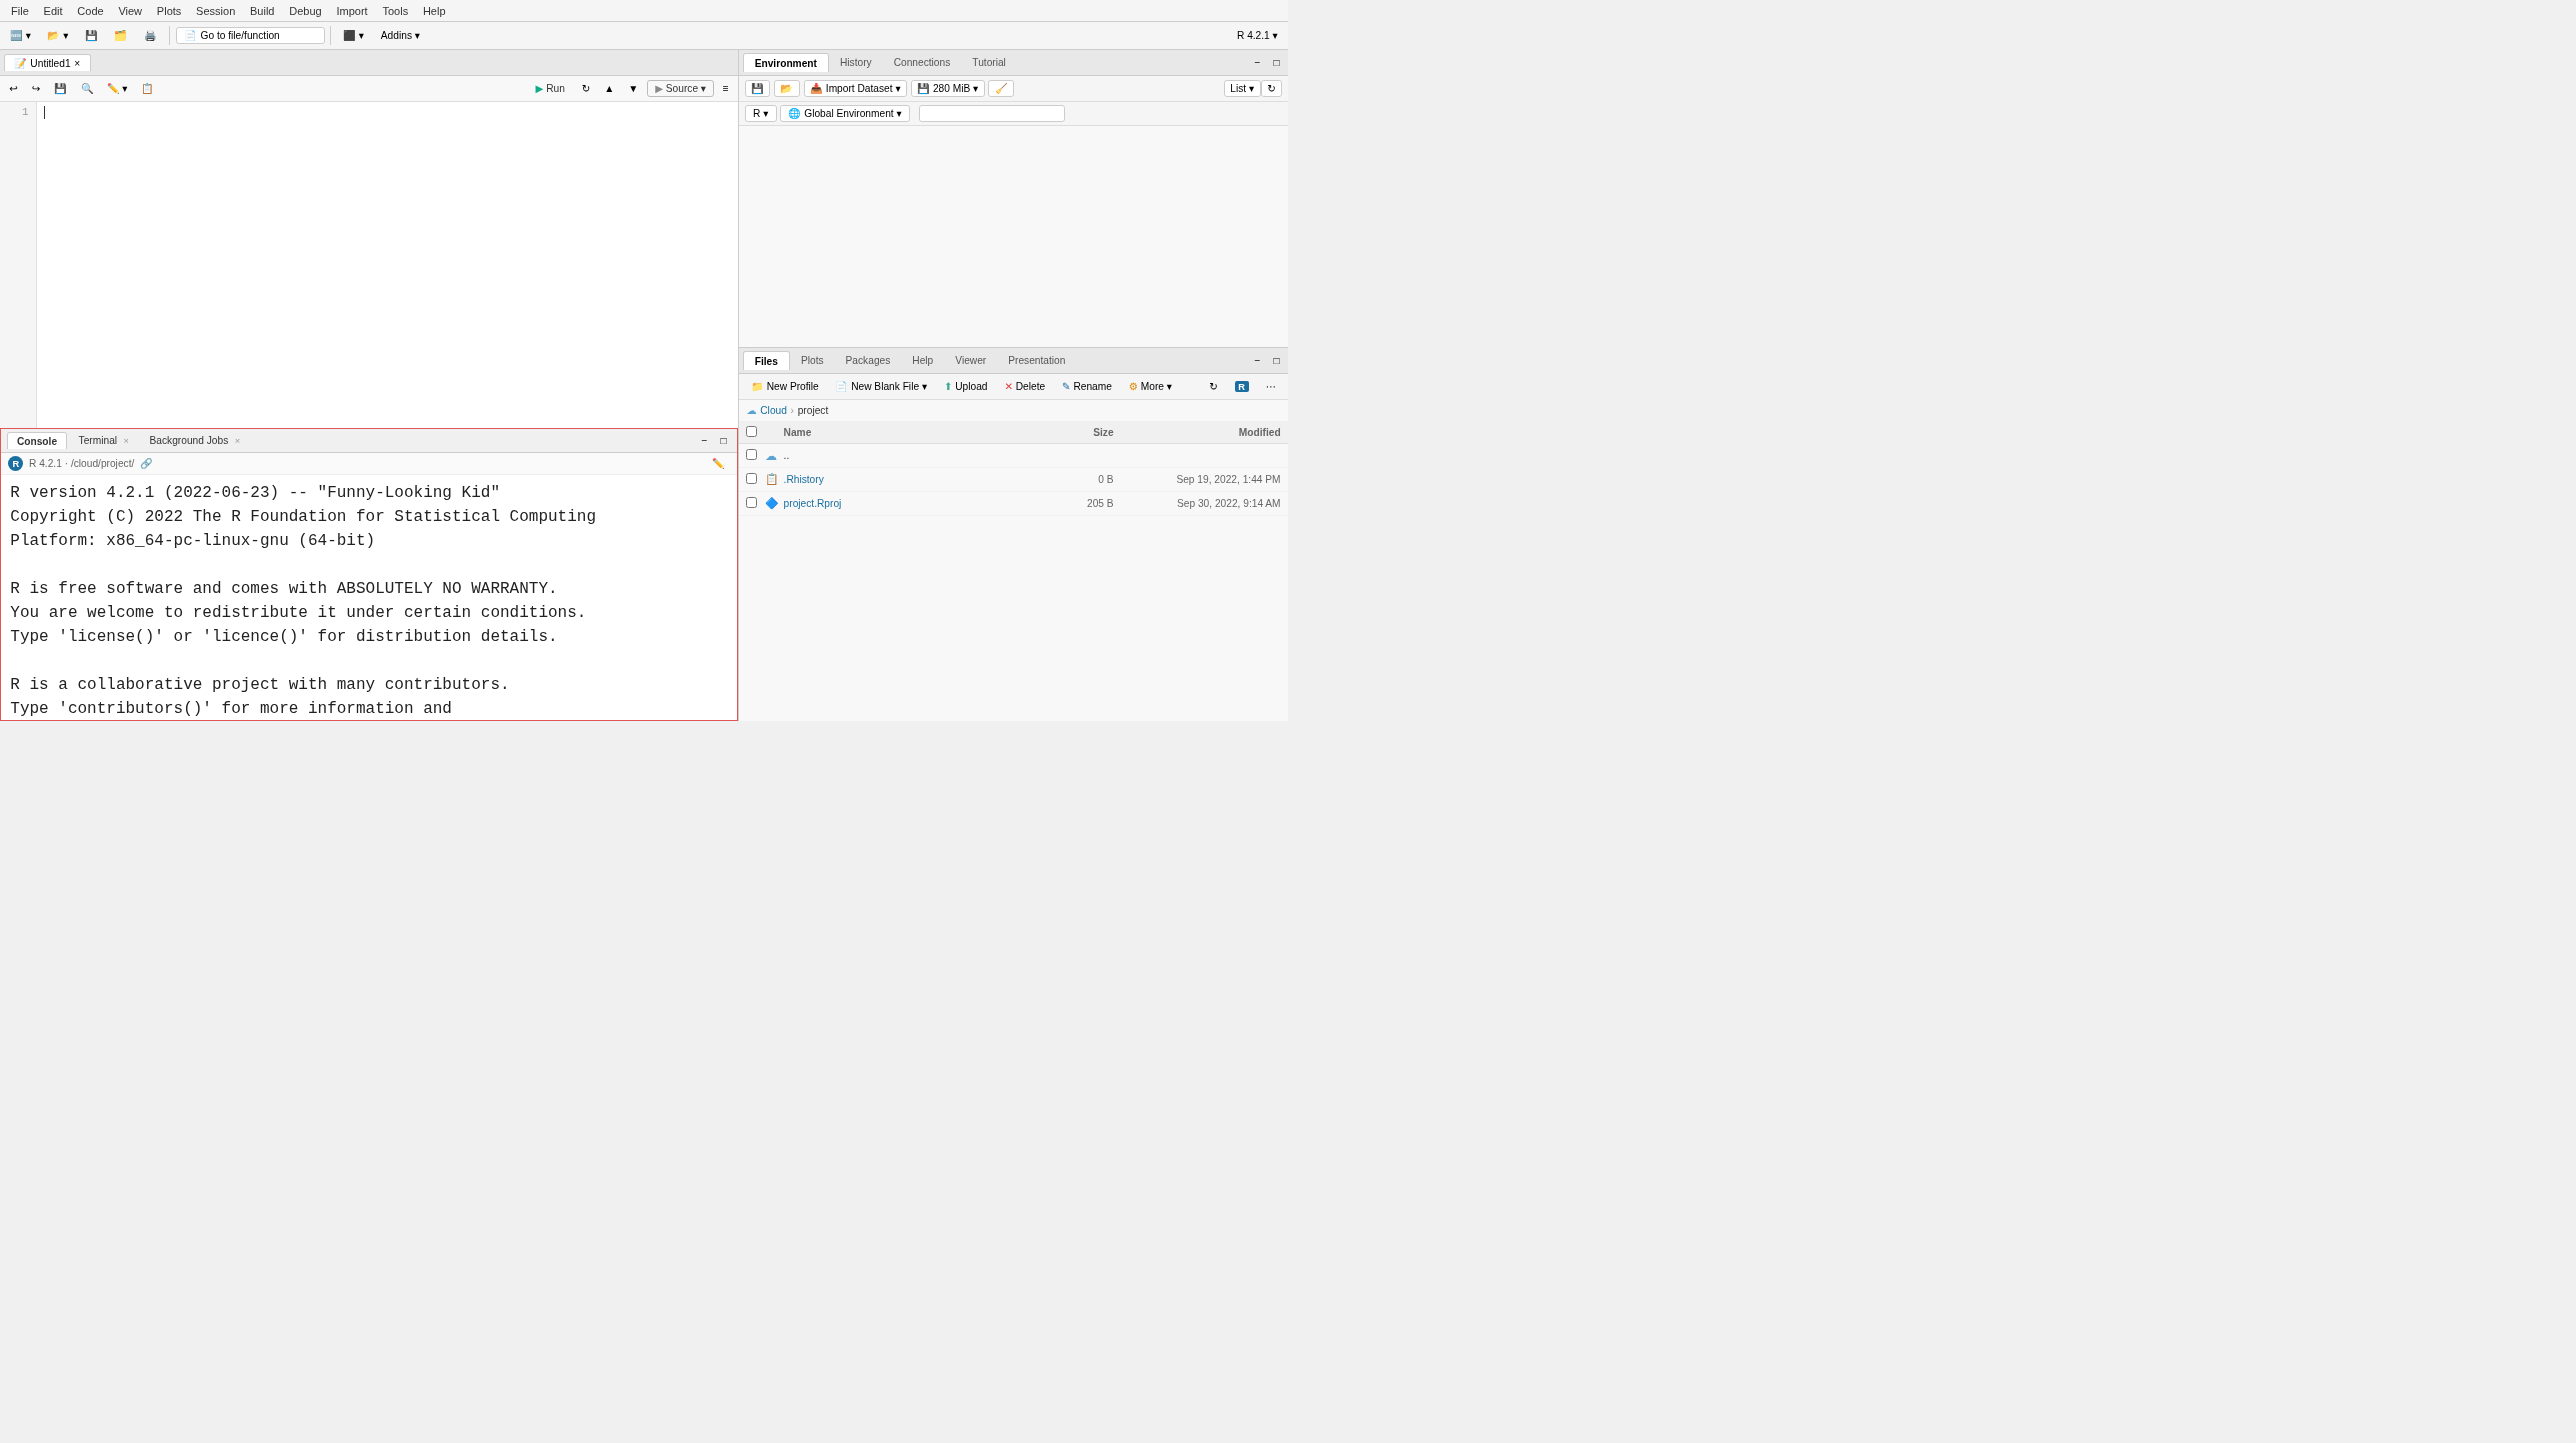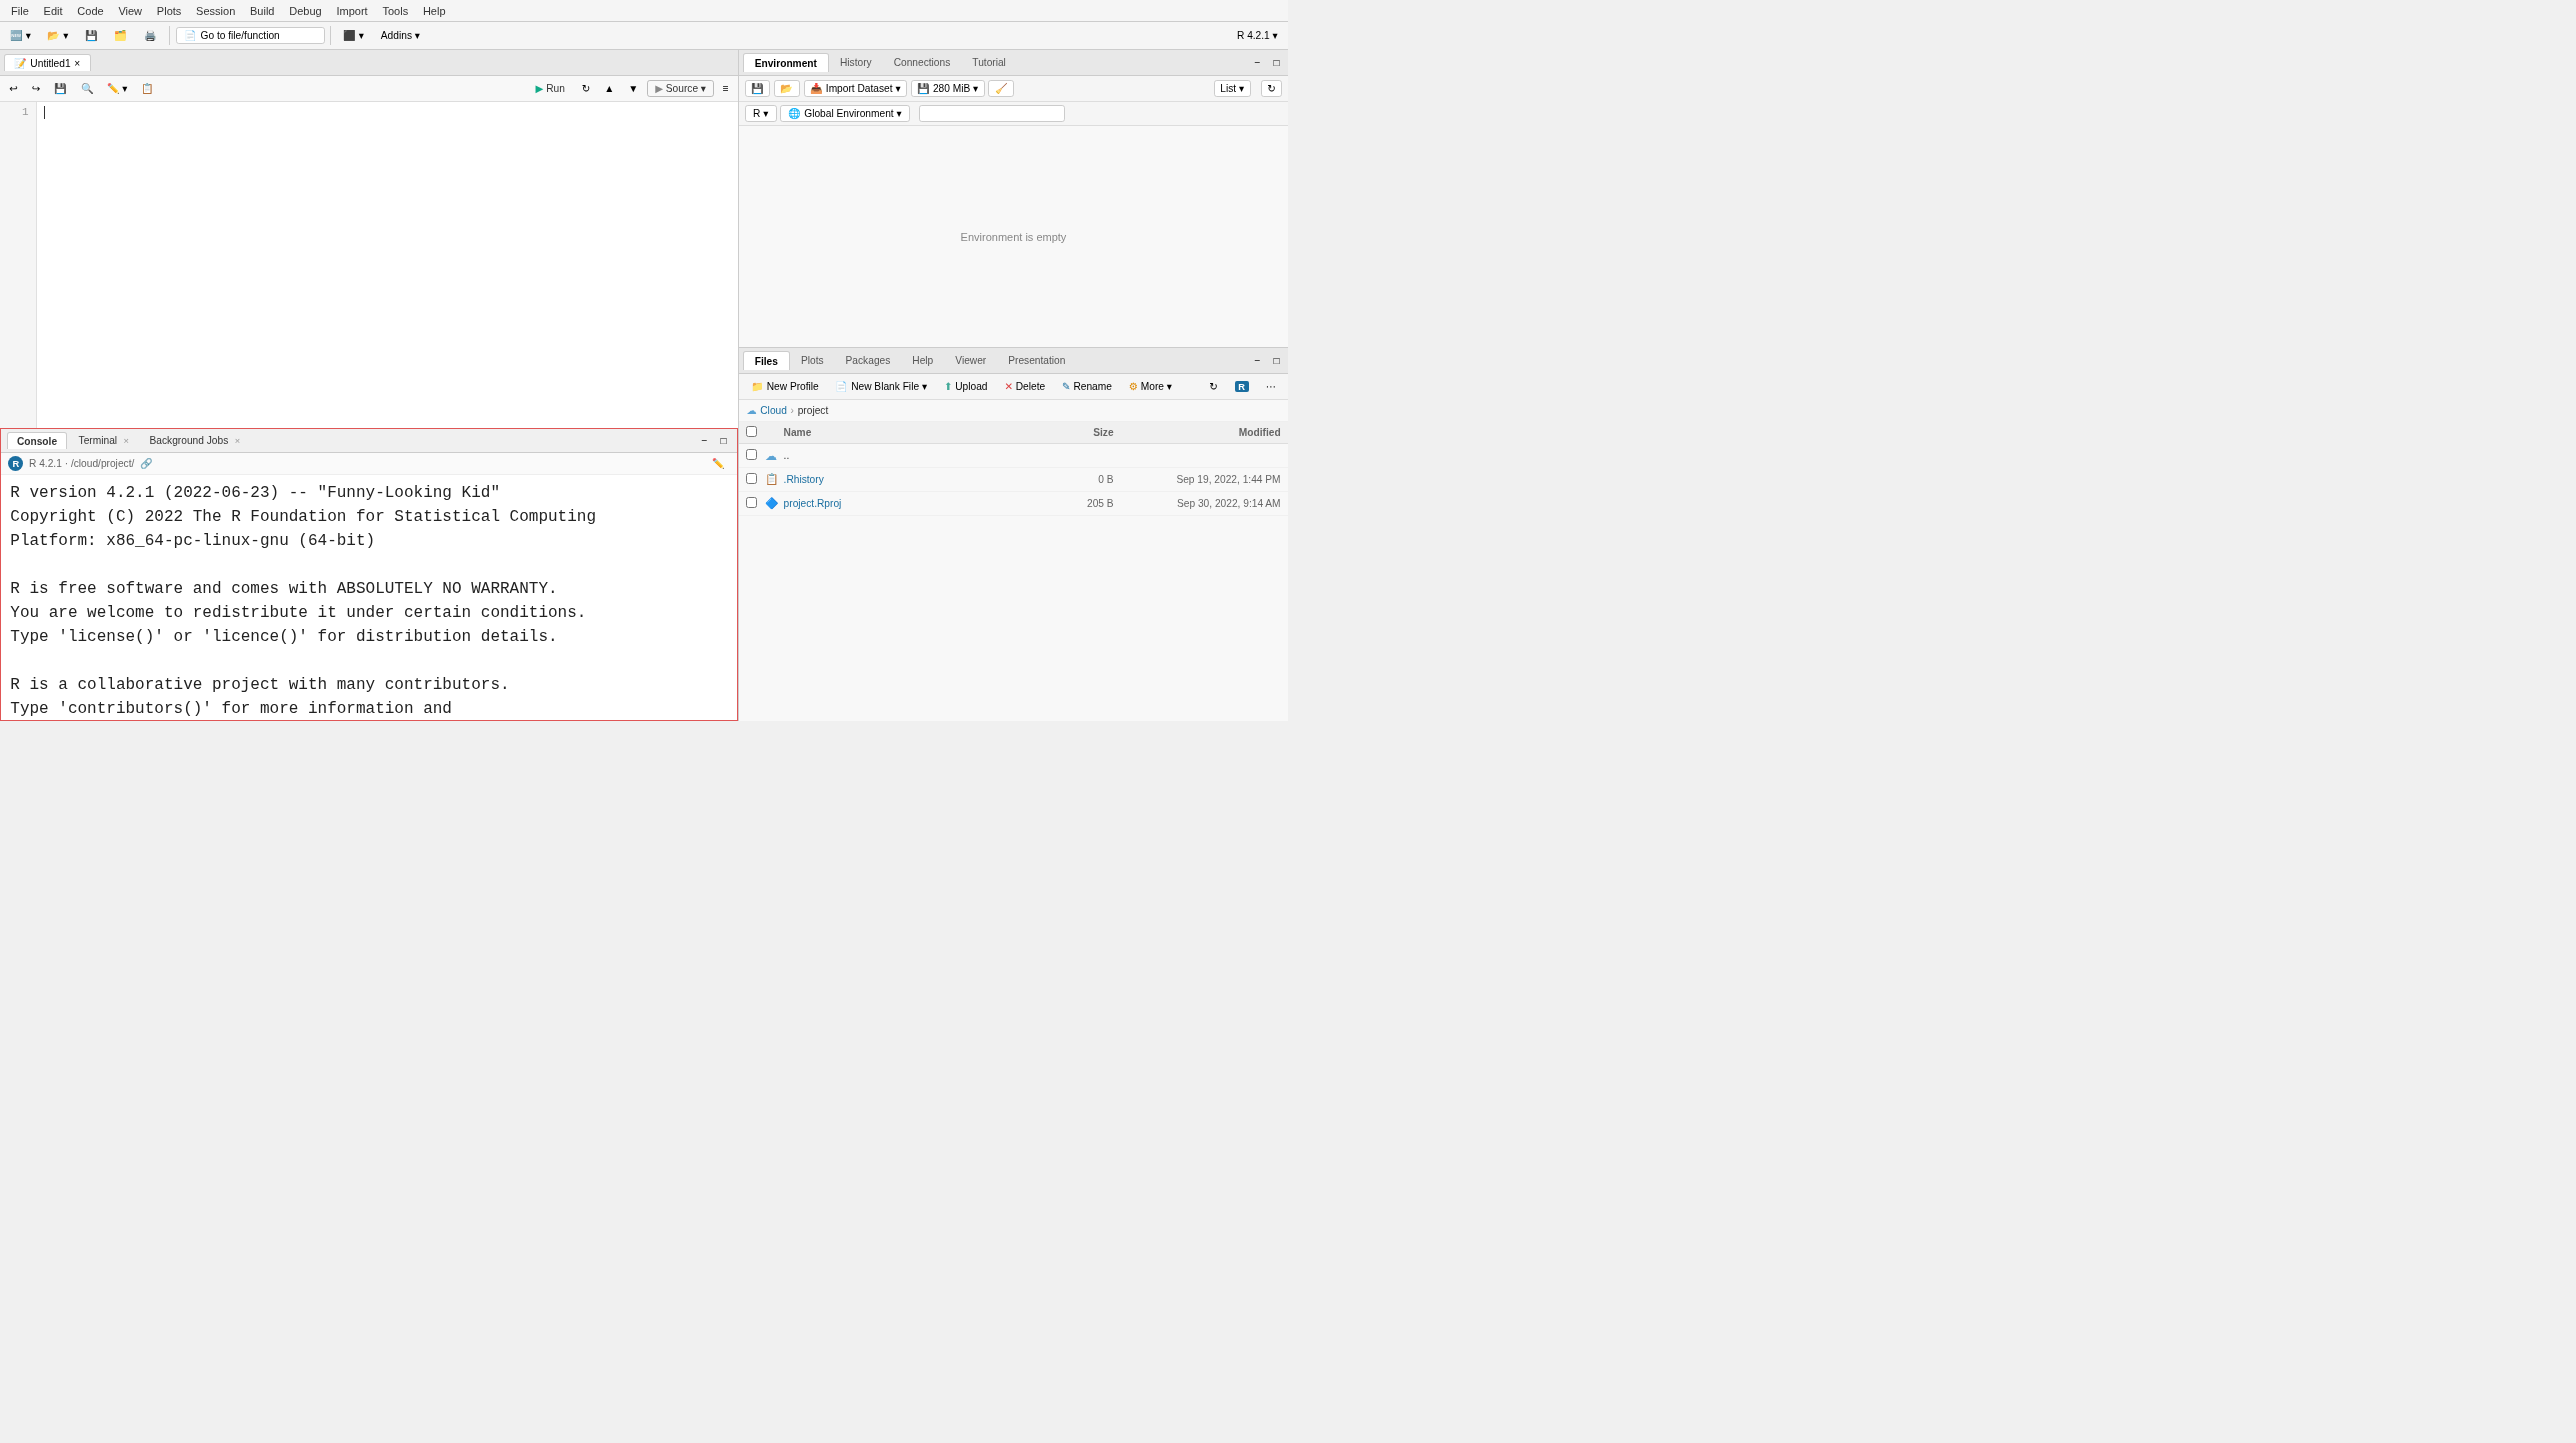--- a/index.html
+++ b/index.html
@@ -59,21 +59,21 @@
 
     
     .top-right { border-bottom: 0.9px solid #ccc; height: 298px; display: flex; flex-direction: column; }
     .panel-tabs { display: flex; align-items: center; background: #e8e8e8; border-bottom: 0.9px solid #ccc; height: 26px; padding: 0 3.7px; justify-content: space-between; }
     .panel-tabs-left { display: flex; align-items: center; }
     .panel-tab { padding: 3.7px 11px; font-size: 10.2px; cursor: pointer; color: #555; }
     .panel-tab.active { background: white; border: 0.9px solid #ccc; border-bottom: none; border-radius: 2.8px 2.8px 0 0; color: #000; font-weight: 600; }
     .panel-tabs-right { display: flex; align-items: center; gap: 3.7px; }
     .panel-toolbar { display: flex; align-items: center; background: #f5f5f5; border-bottom: 0.9px solid #ddd; height: 26px; padding: 0 5.6px; gap: 3.7px; justify-content: space-between; }
     .panel-toolbar-left { display: flex; align-items: center; gap: 3.7px; }
-    .panel-toolbar-right { display: flex; align-items: center; gap: 10px; }
+    .panel-toolbar-right { display: flex; align-items: center; gap: 0; }
     .ptb-btn { display: flex; align-items: center; gap: 2.8px; padding: 1.9px 5.6px; border: 0.9px solid #ccc; border-radius: 2.8px; cursor: pointer; font-size: 10.2px; background: white; }
     .global-env { display: flex; align-items: center; gap: 2.8px; padding: 1.9px 7.4px; border: 0.9px solid #ccc; border-radius: 2.8px; cursor: pointer; font-size: 10.2px; background: white; }
     .r-btn { display: flex; align-items: center; gap: 2.8px; padding: 1.9px 7.4px; border: 0.9px solid #ccc; border-radius: 2.8px; cursor: pointer; font-size: 10.2px; background: white; }
     .search-env { border: 0.9px solid #ccc; border-radius: 2.8px; padding: 1.9px 5.6px; font-size: 10.2px; background: white; flex: 1; min-width: 93px; }
     .env-empty { display: flex; align-items: center; justify-content: center; flex: 1; color: #888; font-size: 11px; }
 
     
     .bottom-right { flex: 1; display: flex; flex-direction: column; }
     .files-toolbar { display: flex; align-items: center; background: #f5f5f5; border-bottom: 0.9px solid #ddd; height: 26px; padding: 0 5.6px; gap: 3.7px; justify-content: space-between; }
     .files-toolbar-left { display: flex; align-items: center; gap: 3.7px; }
@@ -351,23 +351,20 @@
             <span style="color:#d4a020;">🌐</span>
             <span>Global Environment</span>
             <span>▾</span>
           </div>
         </div>
         <div style="flex:1; padding: 0 5.6px;">
           <input class="search-env" type="text" placeholder="" style="">
         </div>
       </div>
 
-      <div class="env-empty">
-        <span>Environment is empty</span>
-      </div>
     </div>
 
     <div class="bottom-right">
 
       <div class="panel-tabs">
         <div class="panel-tabs-left">
           <div class="panel-tab active">
             <span>Files</span>
           </div>
           <div class="panel-tab">

